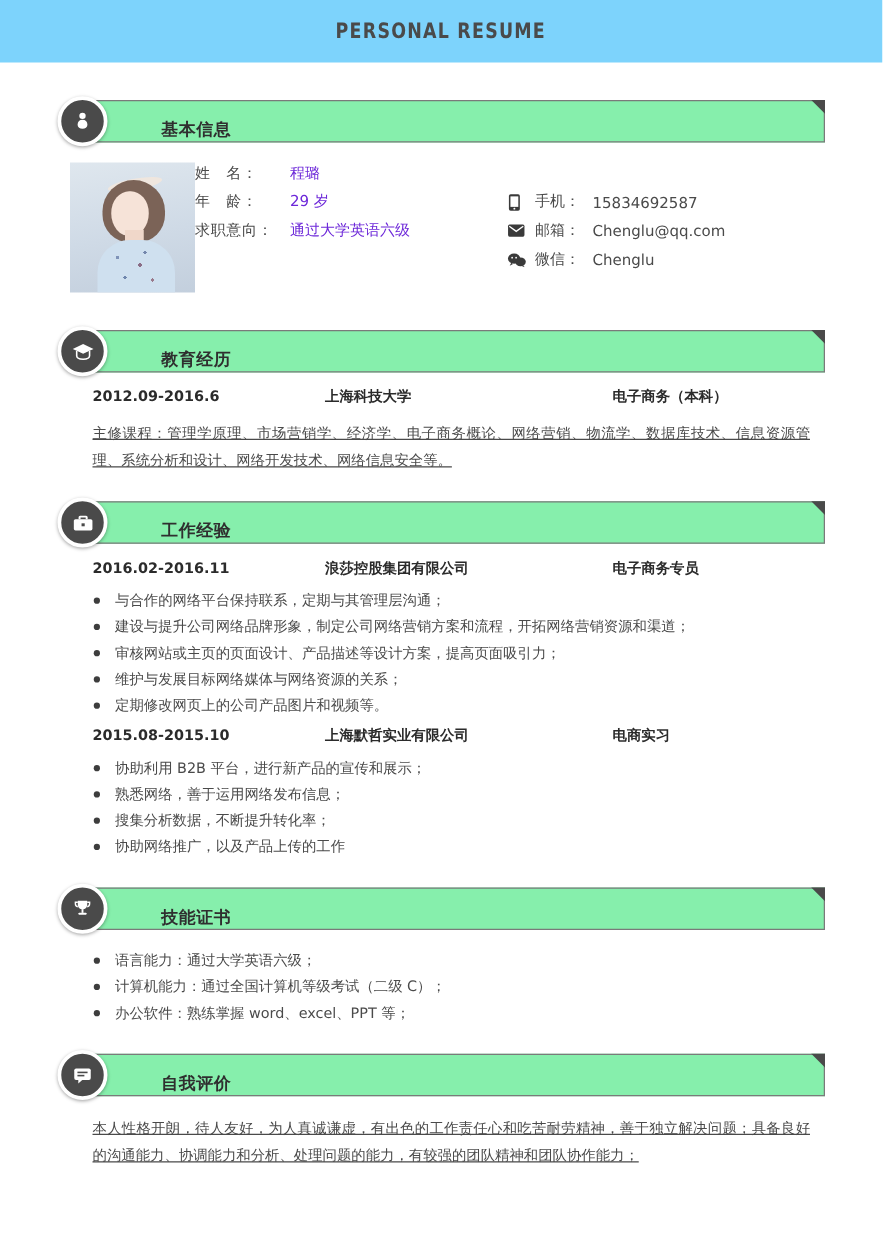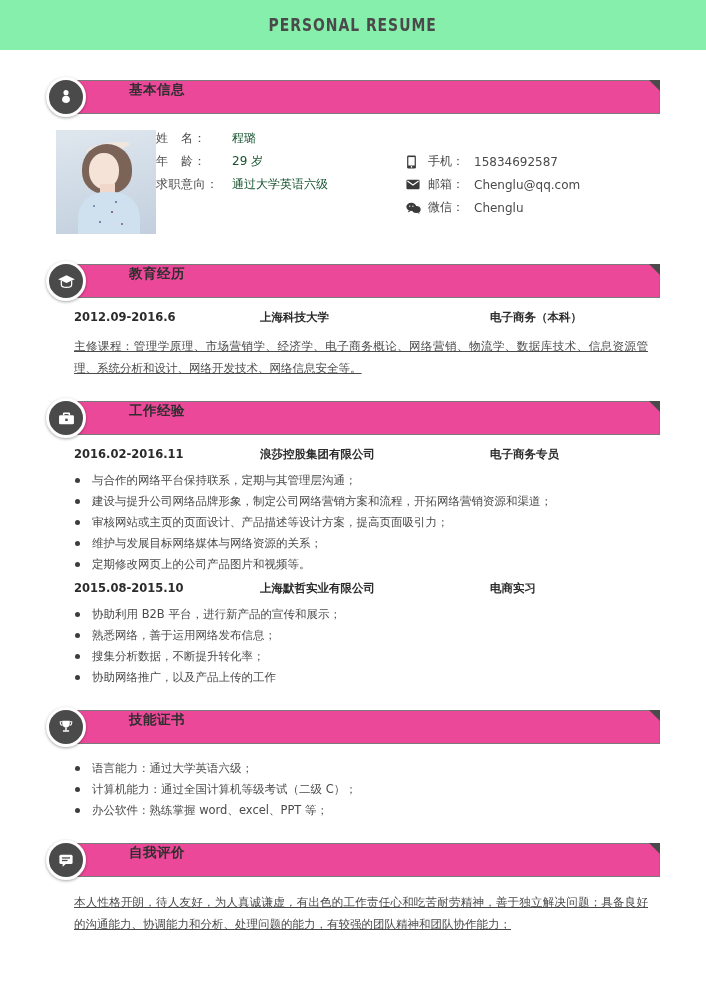--- a/index.html
+++ b/index.html
@@ -8,21 +8,21 @@
     height: 1000px;
     background: #ffffff;
     font-family: "DejaVu Sans", "Liberation Sans", sans-serif;
     color: #3a3a3a;
     overflow: hidden;
   }
 
   
   .banner {
     height: 50px;
-    background: #86efac;
+    background: #7dd3fc;
     display: flex;
     align-items: center;
     justify-content: center;
   }
   .banner-title {
     font-size: 17px;
     font-weight: bold;
     letter-spacing: 1.2px;
     color: #4a4a4a;
     transform: scaleX(0.82);
@@ -30,23 +30,23 @@
 
   .page { padding: 0 46px; position: relative; }
 
   
   .section { position: relative; }
   .sec-head {
     position: relative;
     height: 34px;
     margin-left: 22px;
     border: 1px solid #7a7a7a;
-    background: #ec4899;
-    display: flex;
-    align-items: flex-start;
+    background: #86efac;
+    display: flex;
+    align-items: flex-end;
   }
   .sec-head::after {   
     content: "";
     position: absolute;
     top: -1px; right: -1px;
     width: 0; height: 0;
     border-top: 11px solid #4a4a4a;
     border-left: 11px solid transparent;
   }
   .sec-title {
@@ -129,21 +129,21 @@
     display: flex;
     align-items: baseline;
     height: 23px;
     font-size: 12px;
     color: #4a4a4a;
   }
   .info-label {
     width: 76px;
     letter-spacing: 0.5px;
   }
-  .info-value { color: #14532d; }
+  .info-value { color: #6d28d9; }
 
   .contact-row {
     display: flex;
     align-items: center;
     height: 23px;
     font-size: 12px;
   }
   .contact-ico {
     width: 22px;
     display: flex;

